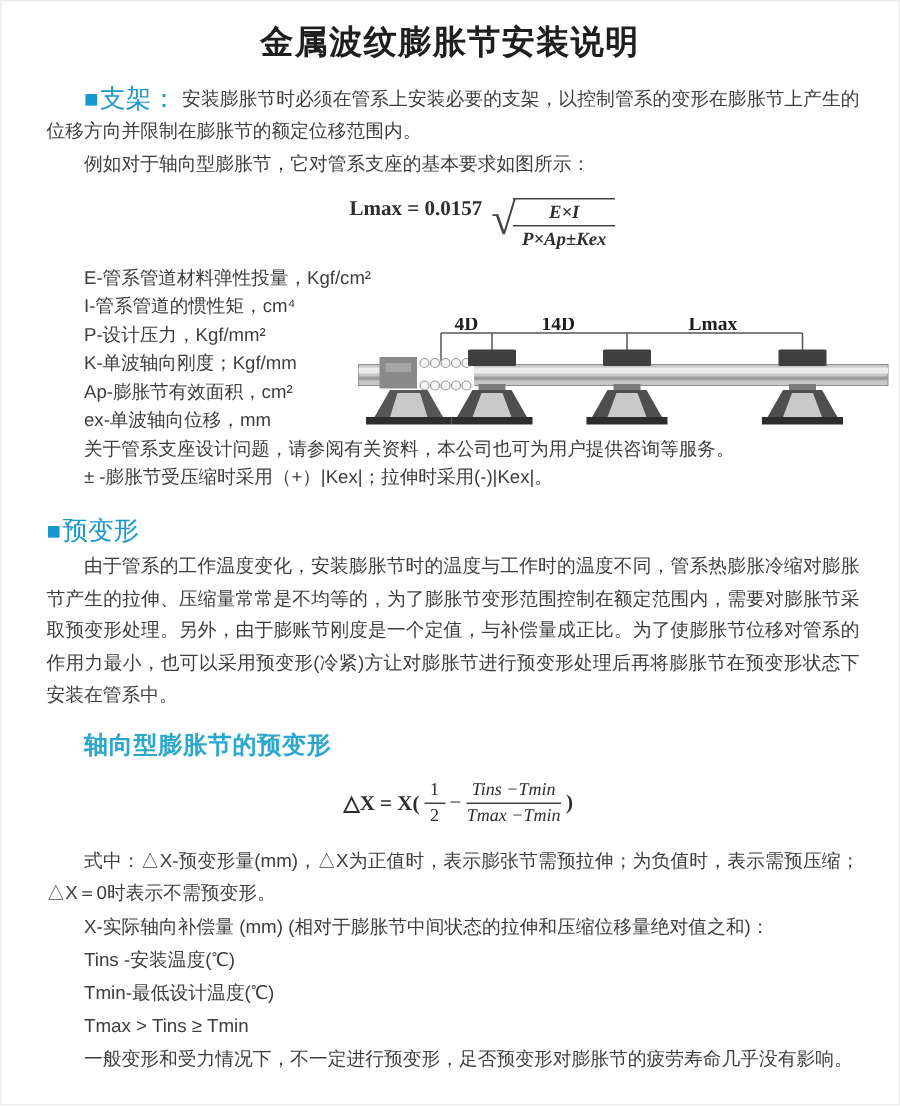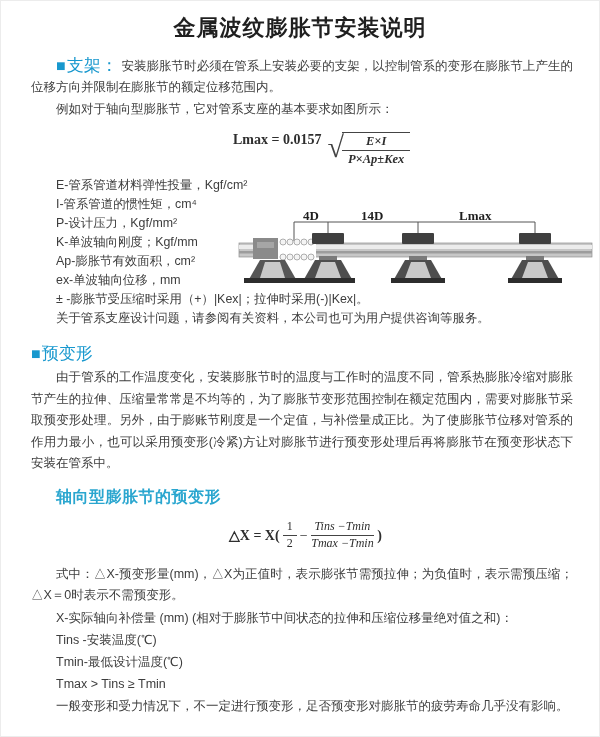--- a/index.html
+++ b/index.html
@@ -92,22 +92,22 @@
     </span>
   </div>
 
   <div class="def-wrap">
     <div class="def-line">E-管系管道材料弹性投量，Kgf/cm²</div>
     <div class="def-line">I-管系管道的惯性矩，cm⁴</div>
     <div class="def-line">P-设计压力，Kgf/mm²</div>
     <div class="def-line">K-单波轴向刚度；Kgf/mm</div>
     <div class="def-line">Ap-膨胀节有效面积，cm²</div>
     <div class="def-line">ex-单波轴向位移，mm</div>
+    <div class="def-line flush">关于管系支座设计问题，请参阅有关资料，本公司也可为用户提供咨询等服务。</div>
     <div class="def-line flush">± -膨胀节受压缩时采用（+）|Kex|；拉伸时采用(-)|Kex|。</div>
-    <div class="def-line flush">关于管系支座设计问题，请参阅有关资料，本公司也可为用户提供咨询等服务。</div>
 
     <div class="diagram">
       <svg viewBox="0 0 362 90">
 
         <g stroke="#555" stroke-width="1">
           <line x1="57" y1="10" x2="298" y2="10"></line>
           <line x1="57" y1="10" x2="57" y2="29"></line>
           <line x1="91" y1="10" x2="91" y2="22"></line>
           <line x1="181" y1="10" x2="181" y2="22"></line>
           <line x1="298" y1="10" x2="298" y2="22"></line>

